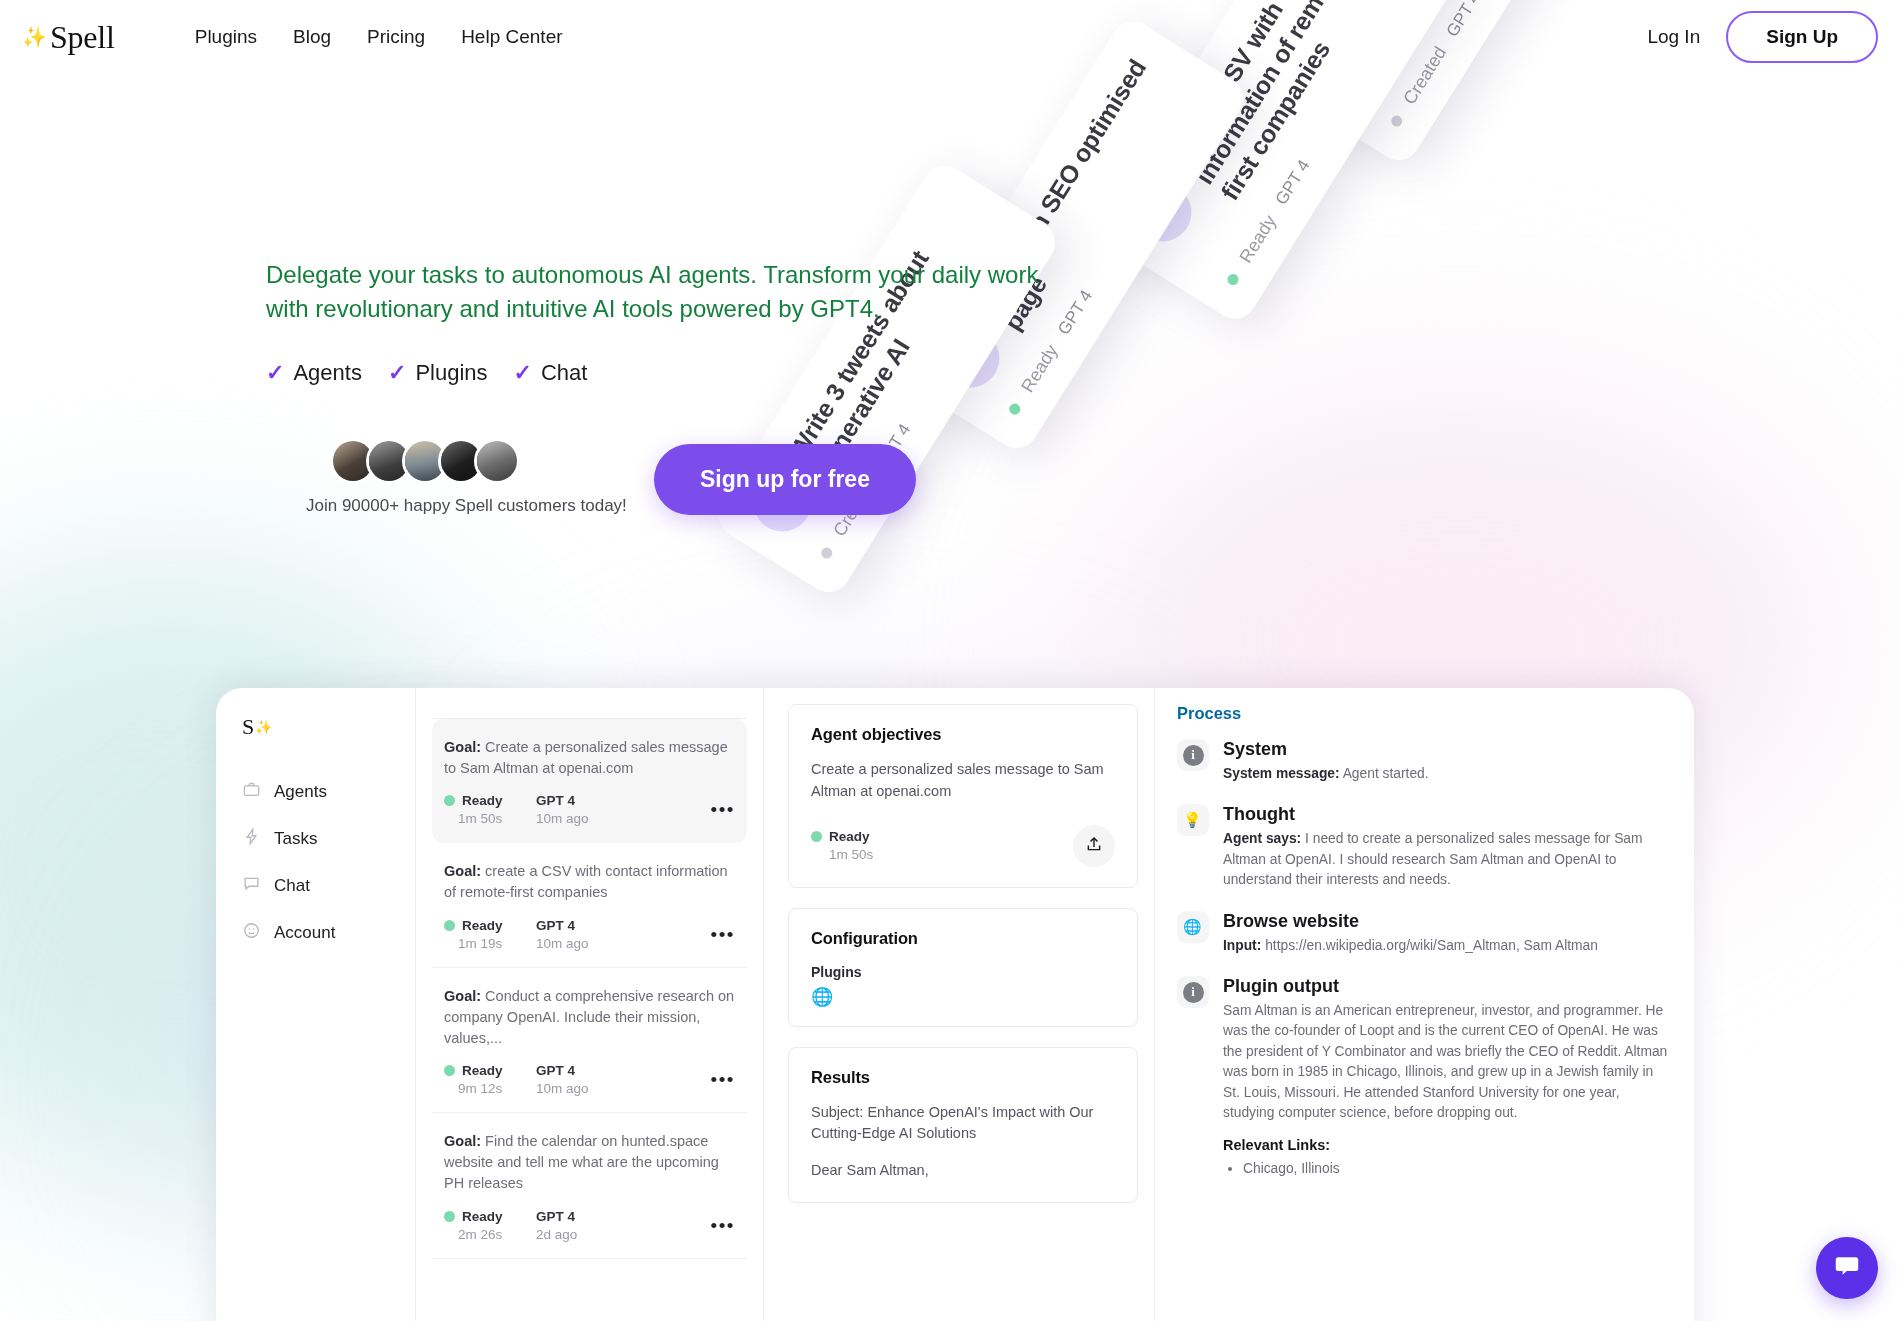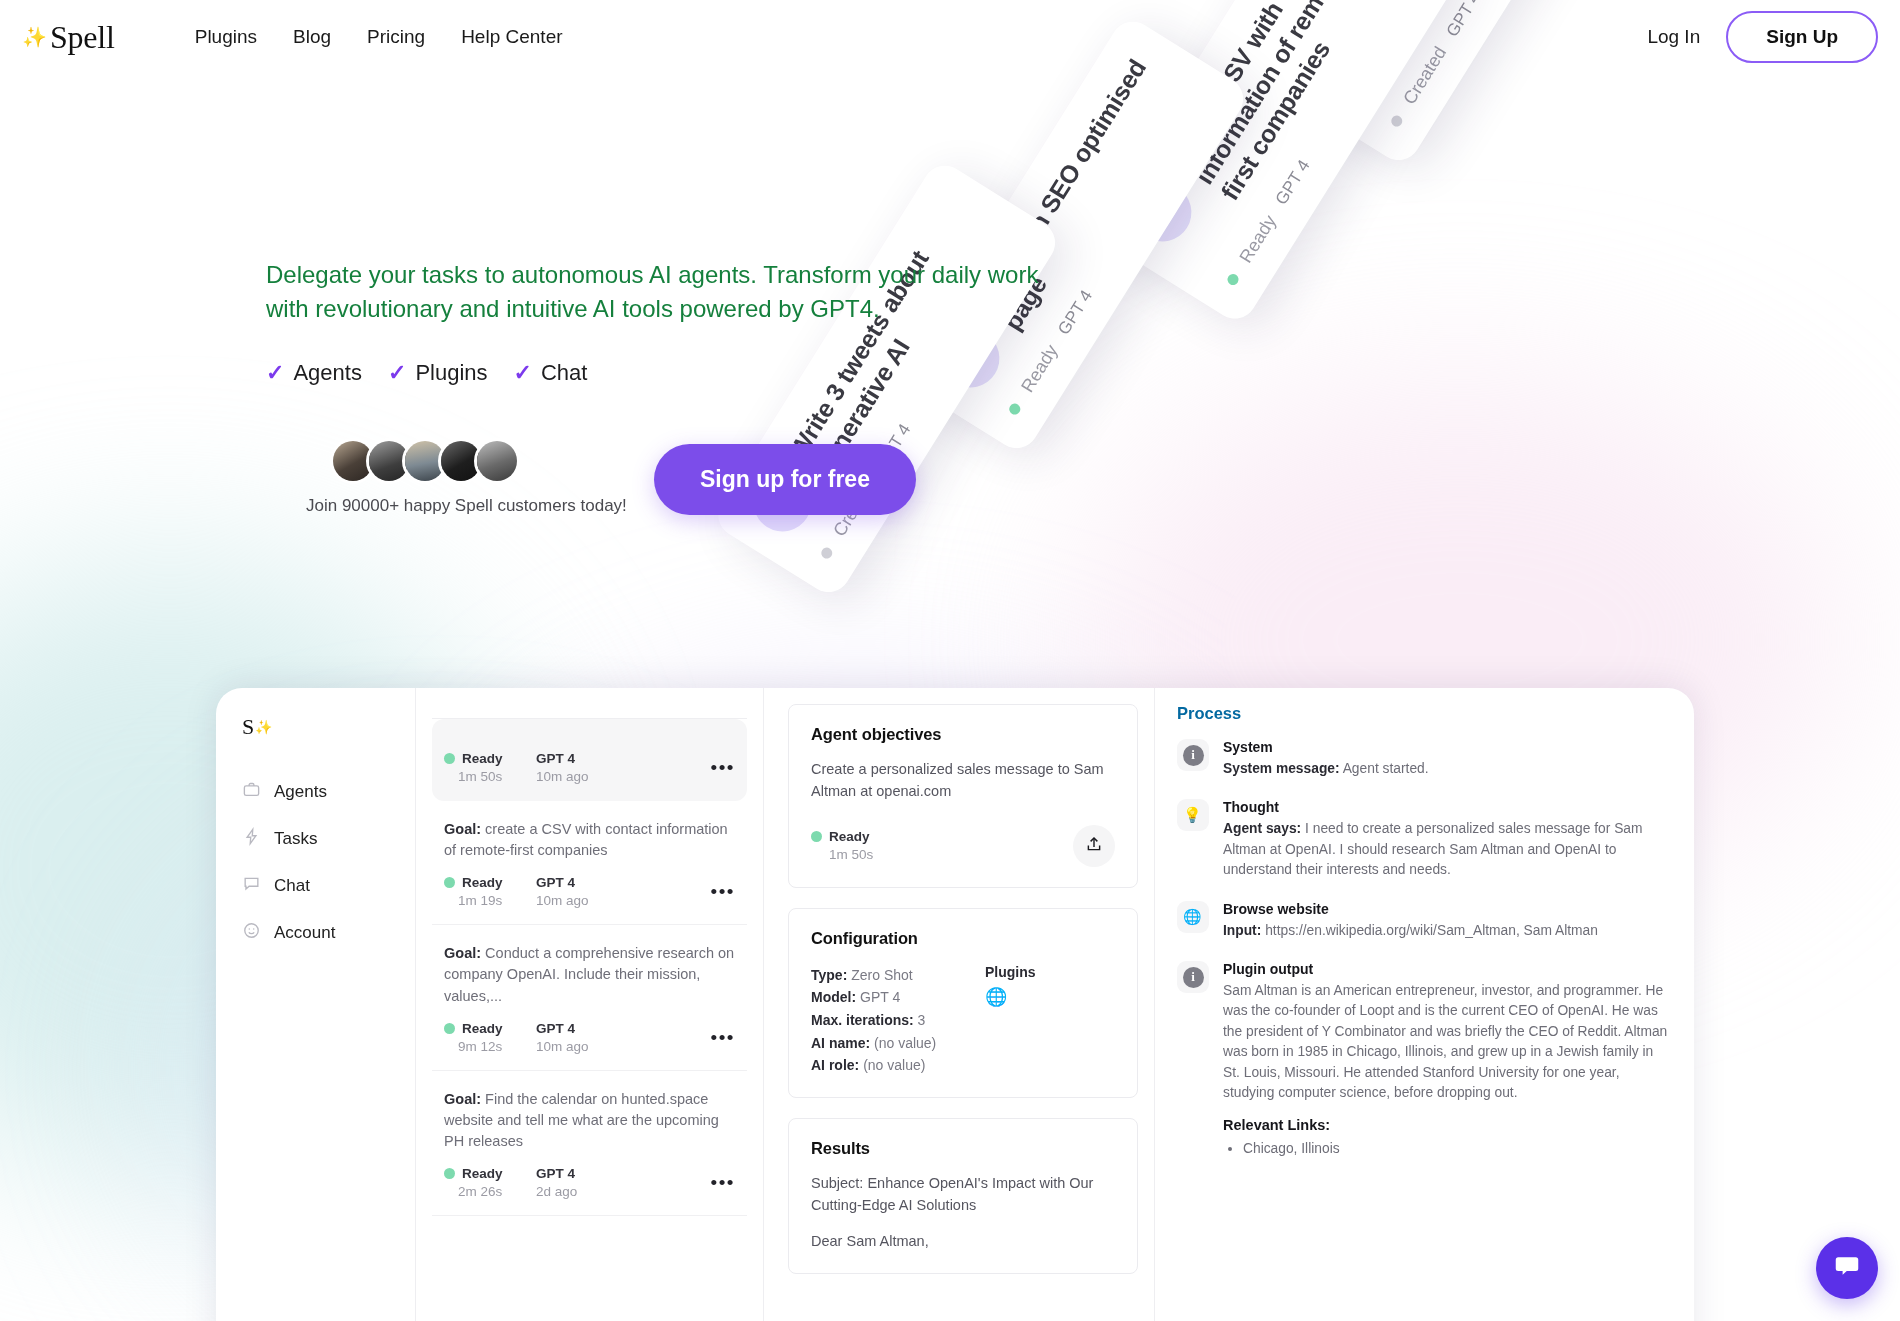--- a/index.html
+++ b/index.html
@@ -124,21 +124,21 @@
   .cfg-right .glyph { margin-top:8px; font-size:18px; line-height:1; }
 
   .app-right { flex:1; padding:16px 22px 0 22px; border-left:1px solid #eeeef1; }
   .proc-title { font-size:16.5px; font-weight:700; color:#0369a1; margin-bottom:16px; }
   .proc { display:flex; gap:14px; margin-bottom:20px; }
   .proc-ic { width:32px; height:32px; border-radius:9px; background:#f5f5f6; flex:0 0 32px;
              display:flex; align-items:center; justify-content:center; font-size:15px; }
   .proc-ic .infodot { width:21px; height:21px; border-radius:50%; background:#7d7d86; color:#fff;
                       font-size:13px; font-weight:700; font-family:"Liberation Serif",serif;
                       display:flex; align-items:center; justify-content:center; }
-  .proc-b h4 { font-size:14px; font-weight:700; color:#16161b; }
+  .proc-b h4 { font-size:18px; font-weight:700; color:#16161b; }
   .proc-b p { margin-top:4px; font-size:13.8px; line-height:1.48; color:#6d6d77; }
   .proc-b p b { color:#2b2b33; font-weight:700; }
   .rel-title { font-size:14.5px; font-weight:700; color:#16161b; margin-top:14px; }
   .rel-list { margin-top:8px; padding-left:20px; font-size:13.8px; color:#6d6d77; }
 
   
   .chat-fab { position:absolute; right:22px; bottom:22px; width:62px; height:62px; border-radius:50%;
               background:#5b30e8; display:flex; align-items:center; justify-content:center;
               box-shadow:0 6px 20px rgba(91,48,232,.34); cursor:pointer; z-index:60; }
   .chat-fab svg { width:30px; height:30px; fill:#fff; }
@@ -322,20 +322,21 @@
               </svg></span>
           <span>Account</span>
         </div>
       </div>
     </div>
 
     <div class="app-list">
       <div class="list-sep"></div>
 
       <div class="agent-item active">
+        <div class="ai-goal"><b>Goal:</b> <span>Create a personalized sales message to Sam Altman at openai.com</span></div>
         <div class="ai-meta">
           <div class="ai-col s">
             <div class="ai-line1">
                 <span class="dot ready"></span>
                 <span>Ready</span>
               </div>
             <div class="ai-line2">1m 50s</div>
           </div>
           <div class="ai-col">
             <div class="ai-line1">
@@ -427,27 +428,20 @@
                   <path d="M7.5 8.5 12 4l4.5 4.5"></path>
                   <path d="M4.5 14v5.5h15V14"></path>
                 </svg></span>
           </div>
         </div>
       </div>
 
       <div class="panel">
         <h3>Configuration</h3>
         <div class="cfg">
-          <div class="cfg-left">
-            <div class="cfg-row"><b>Type:</b> <span>Zero Shot</span></div>
-            <div class="cfg-row"><b>Model:</b> <span>GPT 4</span></div>
-            <div class="cfg-row"><b>Max. iterations:</b> <span>3</span></div>
-            <div class="cfg-row"><b>AI name:</b> <span>(no value)</span></div>
-            <div class="cfg-row"><b>AI role:</b> <span>(no value)</span></div>
-          </div>
           <div class="cfg-right">
             <div class="t">Plugins</div>
             <div class="glyph">🌐</div>
           </div>
         </div>
       </div>
 
       <div class="panel">
         <h3>Results</h3>
         <div class="body">Subject: Enhance OpenAI's Impact with Our Cutting-Edge AI Solutions</div>

